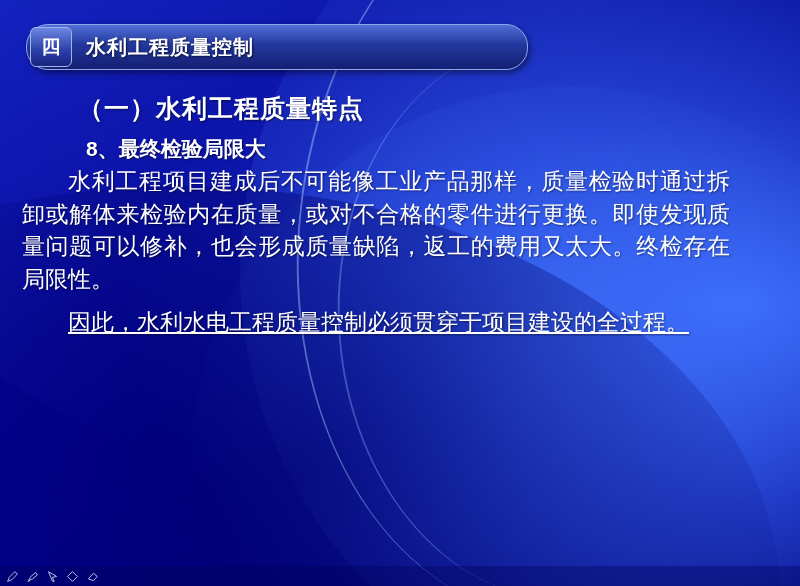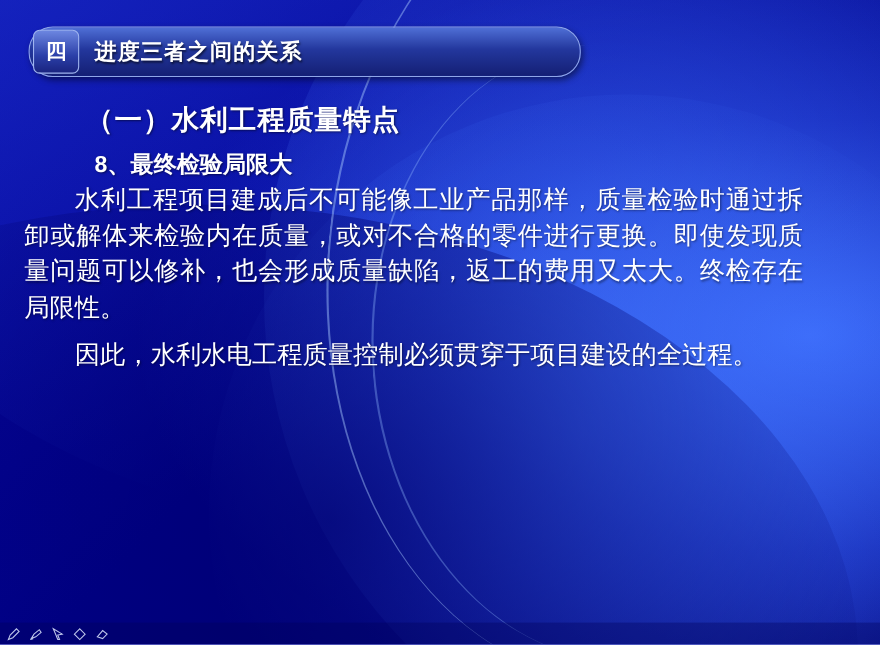--- a/index.html
+++ b/index.html
@@ -143,20 +143,21 @@
     line-height: 1.42;
     text-indent: 2em;
     text-align: justify;
     text-shadow: 1px 1px 2px rgba(0,0,0,0.45);
   }
   .para.tight {
     margin-top: 4px;
   }
   .para.last {
     margin-top: 10px;
+    text-decoration: underline;
   }
 
   
   .bottom-bar {
     position: absolute;
     left: 0;
     bottom: 0;
     width: 800px;
     height: 20px;
     display: flex;
@@ -181,21 +182,21 @@
 
   <div class="swoosh sw1"></div>
   <div class="swoosh sw2"></div>
   <div class="swoosh sw3"></div>
   <div class="swoosh sw4"></div>
   <div class="curve-line cl1"></div>
   <div class="curve-line cl2"></div>
 
   <div class="title-bar">
     <div class="title-badge">四</div>
-    <div class="title-text">进度三者之间的关系</div>
+    <div class="title-text">水利工程质量控制</div>
   </div>
 
   <div class="content">
     <div class="heading">（一）水利工程质量特点</div>
 
     <div>
       <div class="subhead">8、最终检验局限大</div>
       <div class="para">水利工程项目建成后不可能像工业产品那样，质量检验时通过拆卸或解体来检验内在质量，或对不合格的零件进行更换。即使发现质量问题可以修补，也会形成质量缺陷，返工的费用又太大。终检存在局限性。</div>
     </div>
 

